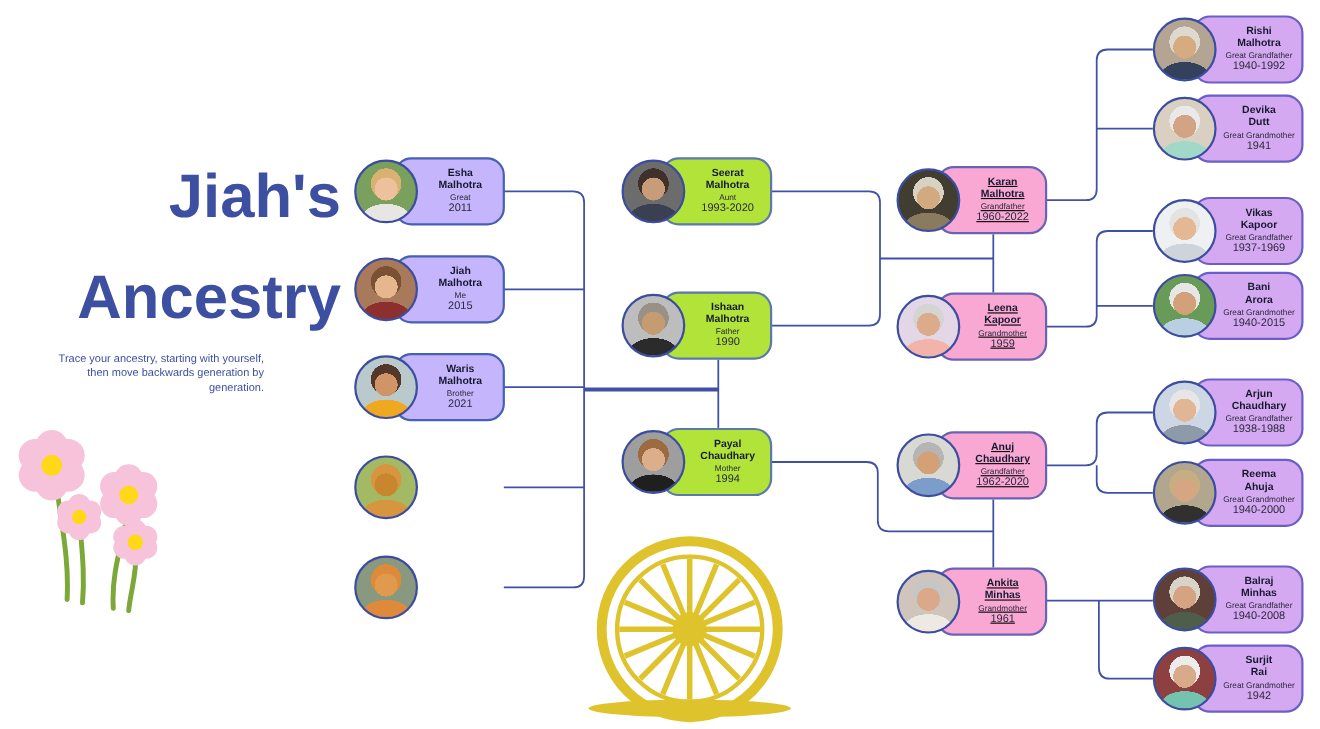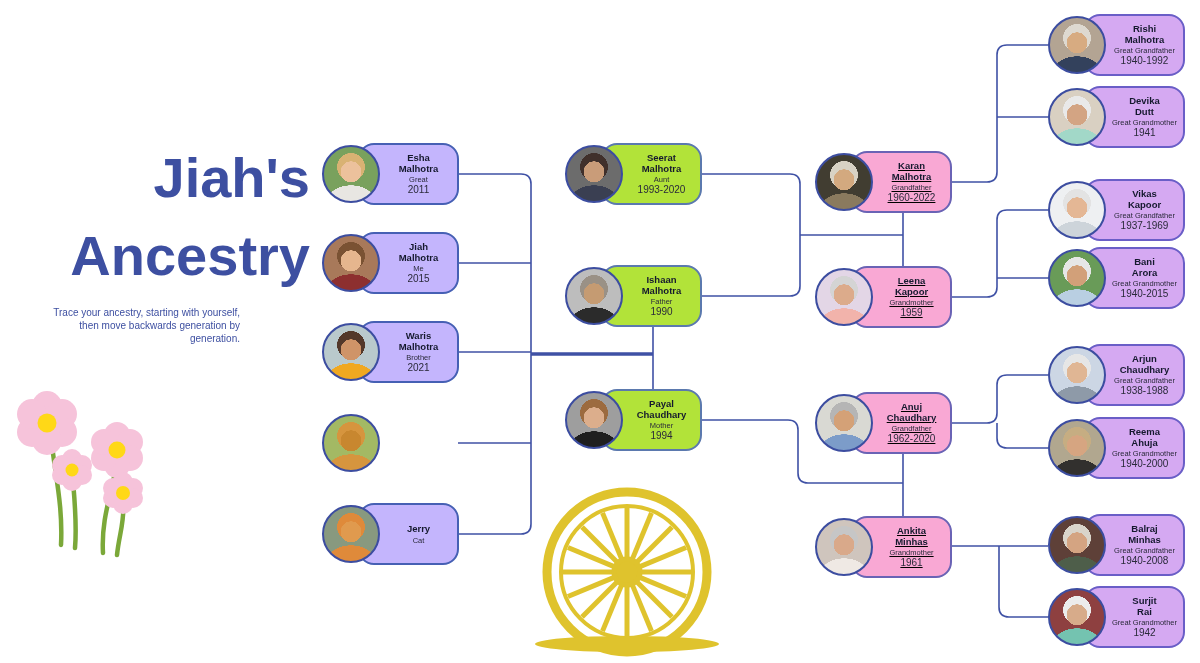--- a/index.html
+++ b/index.html
@@ -5,21 +5,21 @@
   html,body{margin:0;padding:0;}
   body{
     width:1200px;height:663px;overflow:hidden;background:#ffffff;
     font-family:"Liberation Sans", sans-serif;position:relative;
   }
   .stage{position:absolute;inset:0;width:1200px;height:663px;}
 
   
   .brand{position:absolute;left:40px;top:150px;color:#3d4fa1;width:270px;text-align:right;}
   .title-line{font-size:56px;font-weight:700;line-height:1.0;letter-spacing:0px;}
-  .title-line + .title-line{margin-top:22px;}
+  .title-line + .title-line{margin-top:36px;}
   .subtitle{margin-top:22px;font-size:10px;line-height:1.3;width:200px;color:#3d4fa1;}
 
   
   .lines-svg{position:absolute;left:0;top:0;z-index:1;}
   .wheel-svg{position:absolute;left:532px;top:486px;z-index:0;}
   .flowers-svg{position:absolute;left:5px;top:385px;z-index:0;}
 
   
   .node{position:absolute;width:137px;height:64px;z-index:3;}
   .card{
@@ -182,24 +182,20 @@
         <div class="nm">Malhotra</div>
         <div class="rel">Brother</div>
         <div class="yr">2021</div>
       </div>
   </div>
   <div class="node blue" style="left:322px;top:412px">
     <div class="avatar" style="--av-bg: #a3b964; --av-hair: #d6953e; --av-skin: #c8872f; --av-cloth: #d6953e;"></div>
   </div>
   <div class="node blue" style="left:322px;top:503px">
     <div class="avatar" style="--av-bg: #88997f; --av-hair: #df8a3a; --av-skin: #e09a4e; --av-cloth: #df8a3a;"></div>
-    <div class="card">
-        <div class="nm">Jerry</div>
-        <div class="rel">Cat</div>
-      </div>
   </div>
 
   <div class="node green" style="left:565px;top:143px">
     <div class="avatar" style="--av-bg: #6c6c6c; --av-hair: #40302b; --av-skin: #c99c79; --av-cloth: #3a3f52;"></div>
     <div class="card">
         <div class="nm">Seerat</div>
         <div class="nm">Malhotra</div>
         <div class="rel">Aunt</div>
         <div class="yr">1993-2020</div>
       </div>

